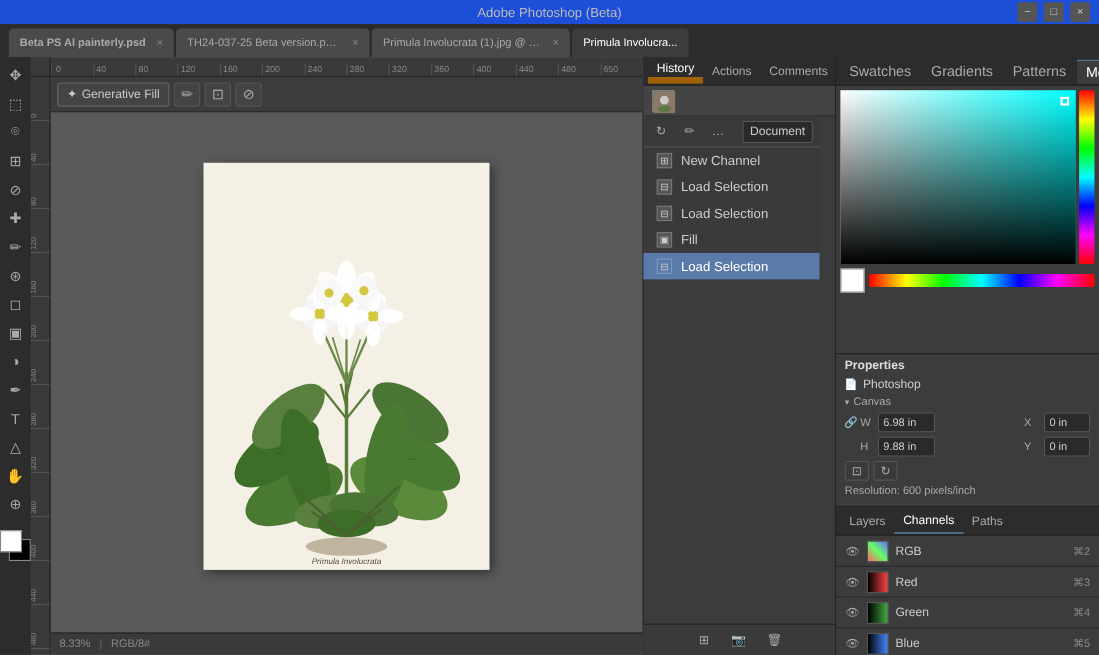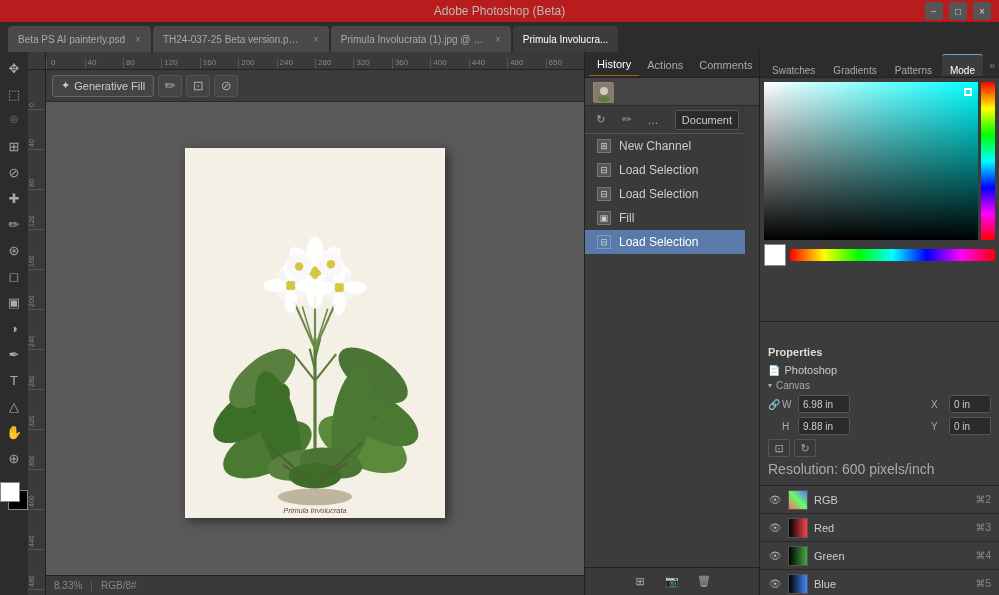--- a/index.html
+++ b/index.html
@@ -10,21 +10,21 @@
       font-family: -apple-system, BlinkMacSystemFont, 'Segoe UI', sans-serif;
       font-size: 12px;
       background: #3c3c3c;
       color: #ccc;
       user-select: none;
     }
 
     
     .title-bar {
       height: 22px;
-      background: #b91c1c;
+      background: #1d4ed8;
       display: flex;
       align-items: center;
       justify-content: center;
       font-size: 12px;
       color: #bbb;
       position: relative;
     }
     .title-bar-controls {
       position: absolute;
       right: 8px;
@@ -225,25 +225,25 @@
       background: #2c2c2c;
       display: flex;
       align-items: center;
       padding: 0 4px;
       gap: 2px;
       border-bottom: 1px solid #222;
     }
     .panel-tab {
       height: 22px;
       padding: 0 8px;
-      font-size: 10px;
-      color: #aaa;
-      cursor: pointer;
-      display: flex;
-      align-items: flex-end;
+      font-size: 13px;
+      color: #aaa;
+      cursor: pointer;
+      display: flex;
+      align-items: center;
       border-radius: 3px 3px 0 0;
     }
     .panel-tab.active {
       background: #3c3c3c;
       color: #fff;
       border-top: 1px solid #6a9fd8;
     }
     .panel-tab-overflow {
       font-size: 11px;
       color: #888;
@@ -251,21 +251,20 @@
       padding: 0 4px;
     }
     .properties-title {
       font-size: 11px;
       font-weight: bold;
       color: #ddd;
       margin-bottom: 6px;
       display: flex;
       align-items: center;
       gap: 4px;
-      margin-top: 20px;
     }
     .properties-label {
       font-size: 10px;
       color: #aaa;
       width: 14px;
     }
     .properties-input {
       height: 18px;
       background: #2a2a2a;
       border: 1px solid #555;
@@ -391,21 +390,21 @@
       height: 22px;
       padding: 0 8px;
       font-size: 11px;
       color: #aaa;
       cursor: pointer;
       display: flex;
       align-items: center;
     }
     .center-panel-tab.active {
       color: #fff;
-      border-bottom: 1px solid #a16207;
+      border-bottom: 6px solid #a16207;
       text-align: right;
     }
 
     
     .history-header {
       height: 28px;
       background: #444;
       display: flex;
       align-items: center;
       padding: 0 8px;
@@ -546,21 +545,21 @@
 
     .panel-overflow-btn {
       margin-left: auto;
       font-size: 12px;
       color: #888;
       cursor: pointer;
       padding: 0 4px;
     }
 
     .resolution-text {
-      font-size: 14px;
+      font-size: 10px;
       color: #aaa;
       padding: 0 8px 4px;
     }
     .mode-text {
       font-size: 11px;
       color: #ccc;
       padding: 0 8px;
     }
 
     
@@ -576,21 +575,21 @@
   <span>Adobe Photoshop (Beta)</span>
   <div class="title-bar-controls">
     <div class="title-bar-btn">−</div>
     <div class="title-bar-btn">□</div>
     <div class="title-bar-btn">×</div>
   </div>
 </div>
 
 <div class="tab-bar">
   <div class="tab">
-    <span style="font-size:10px;overflow:hidden;text-overflow:ellipsis;max-width:120px;">Beta PS AI painterly.psd</span>
+    <span style="font-size:10px;overflow:hidden;text-overflow:ellipsis;max-width:120px;font-weight:bold;">Beta PS AI painterly.psd</span>
     <span class="tab-close">×</span>
   </div>
   <div class="tab">
     <span style="font-size:10px;overflow:hidden;text-overflow:ellipsis;max-width:140px;">TH24-037-25 Beta version.psd @...</span>
     <span class="tab-close">×</span>
   </div>
   <div class="tab">
     <span style="font-size:10px;overflow:hidden;text-overflow:ellipsis;max-width:150px;">Primula Involucrata (1).jpg @ 8.33...</span>
     <span class="tab-close">×</span>
   </div>
@@ -913,20 +912,31 @@
 
       <div style="display:flex;gap:4px;margin-bottom:4px;">
         <div class="prop-icon-btn">⊡</div>
         <div class="prop-icon-btn">↻</div>
       </div>
 
       <div class="resolution-text" style="padding:0 0 4px;">Resolution: 600 pixels/inch</div>
     </div>
 
     <div class="layers-panel">
+      <div class="layers-tabs">
+        <div class="layers-tab">
+          <span>Layers</span>
+        </div>
+        <div class="layers-tab active">
+          <span>Channels</span>
+        </div>
+        <div class="layers-tab">
+          <span>Paths</span>
+        </div>
+      </div>
 
       <div class="layers-list">
 
         <div class="layer-item">
           <div class="layer-eye">👁</div>
           <div class="layer-thumb" style="background:linear-gradient(45deg,#f66,#6f6,#66f);">
           </div>
           <span class="layer-name">RGB</span>
           <span class="layer-shortcut">⌘2</span>
         </div>

